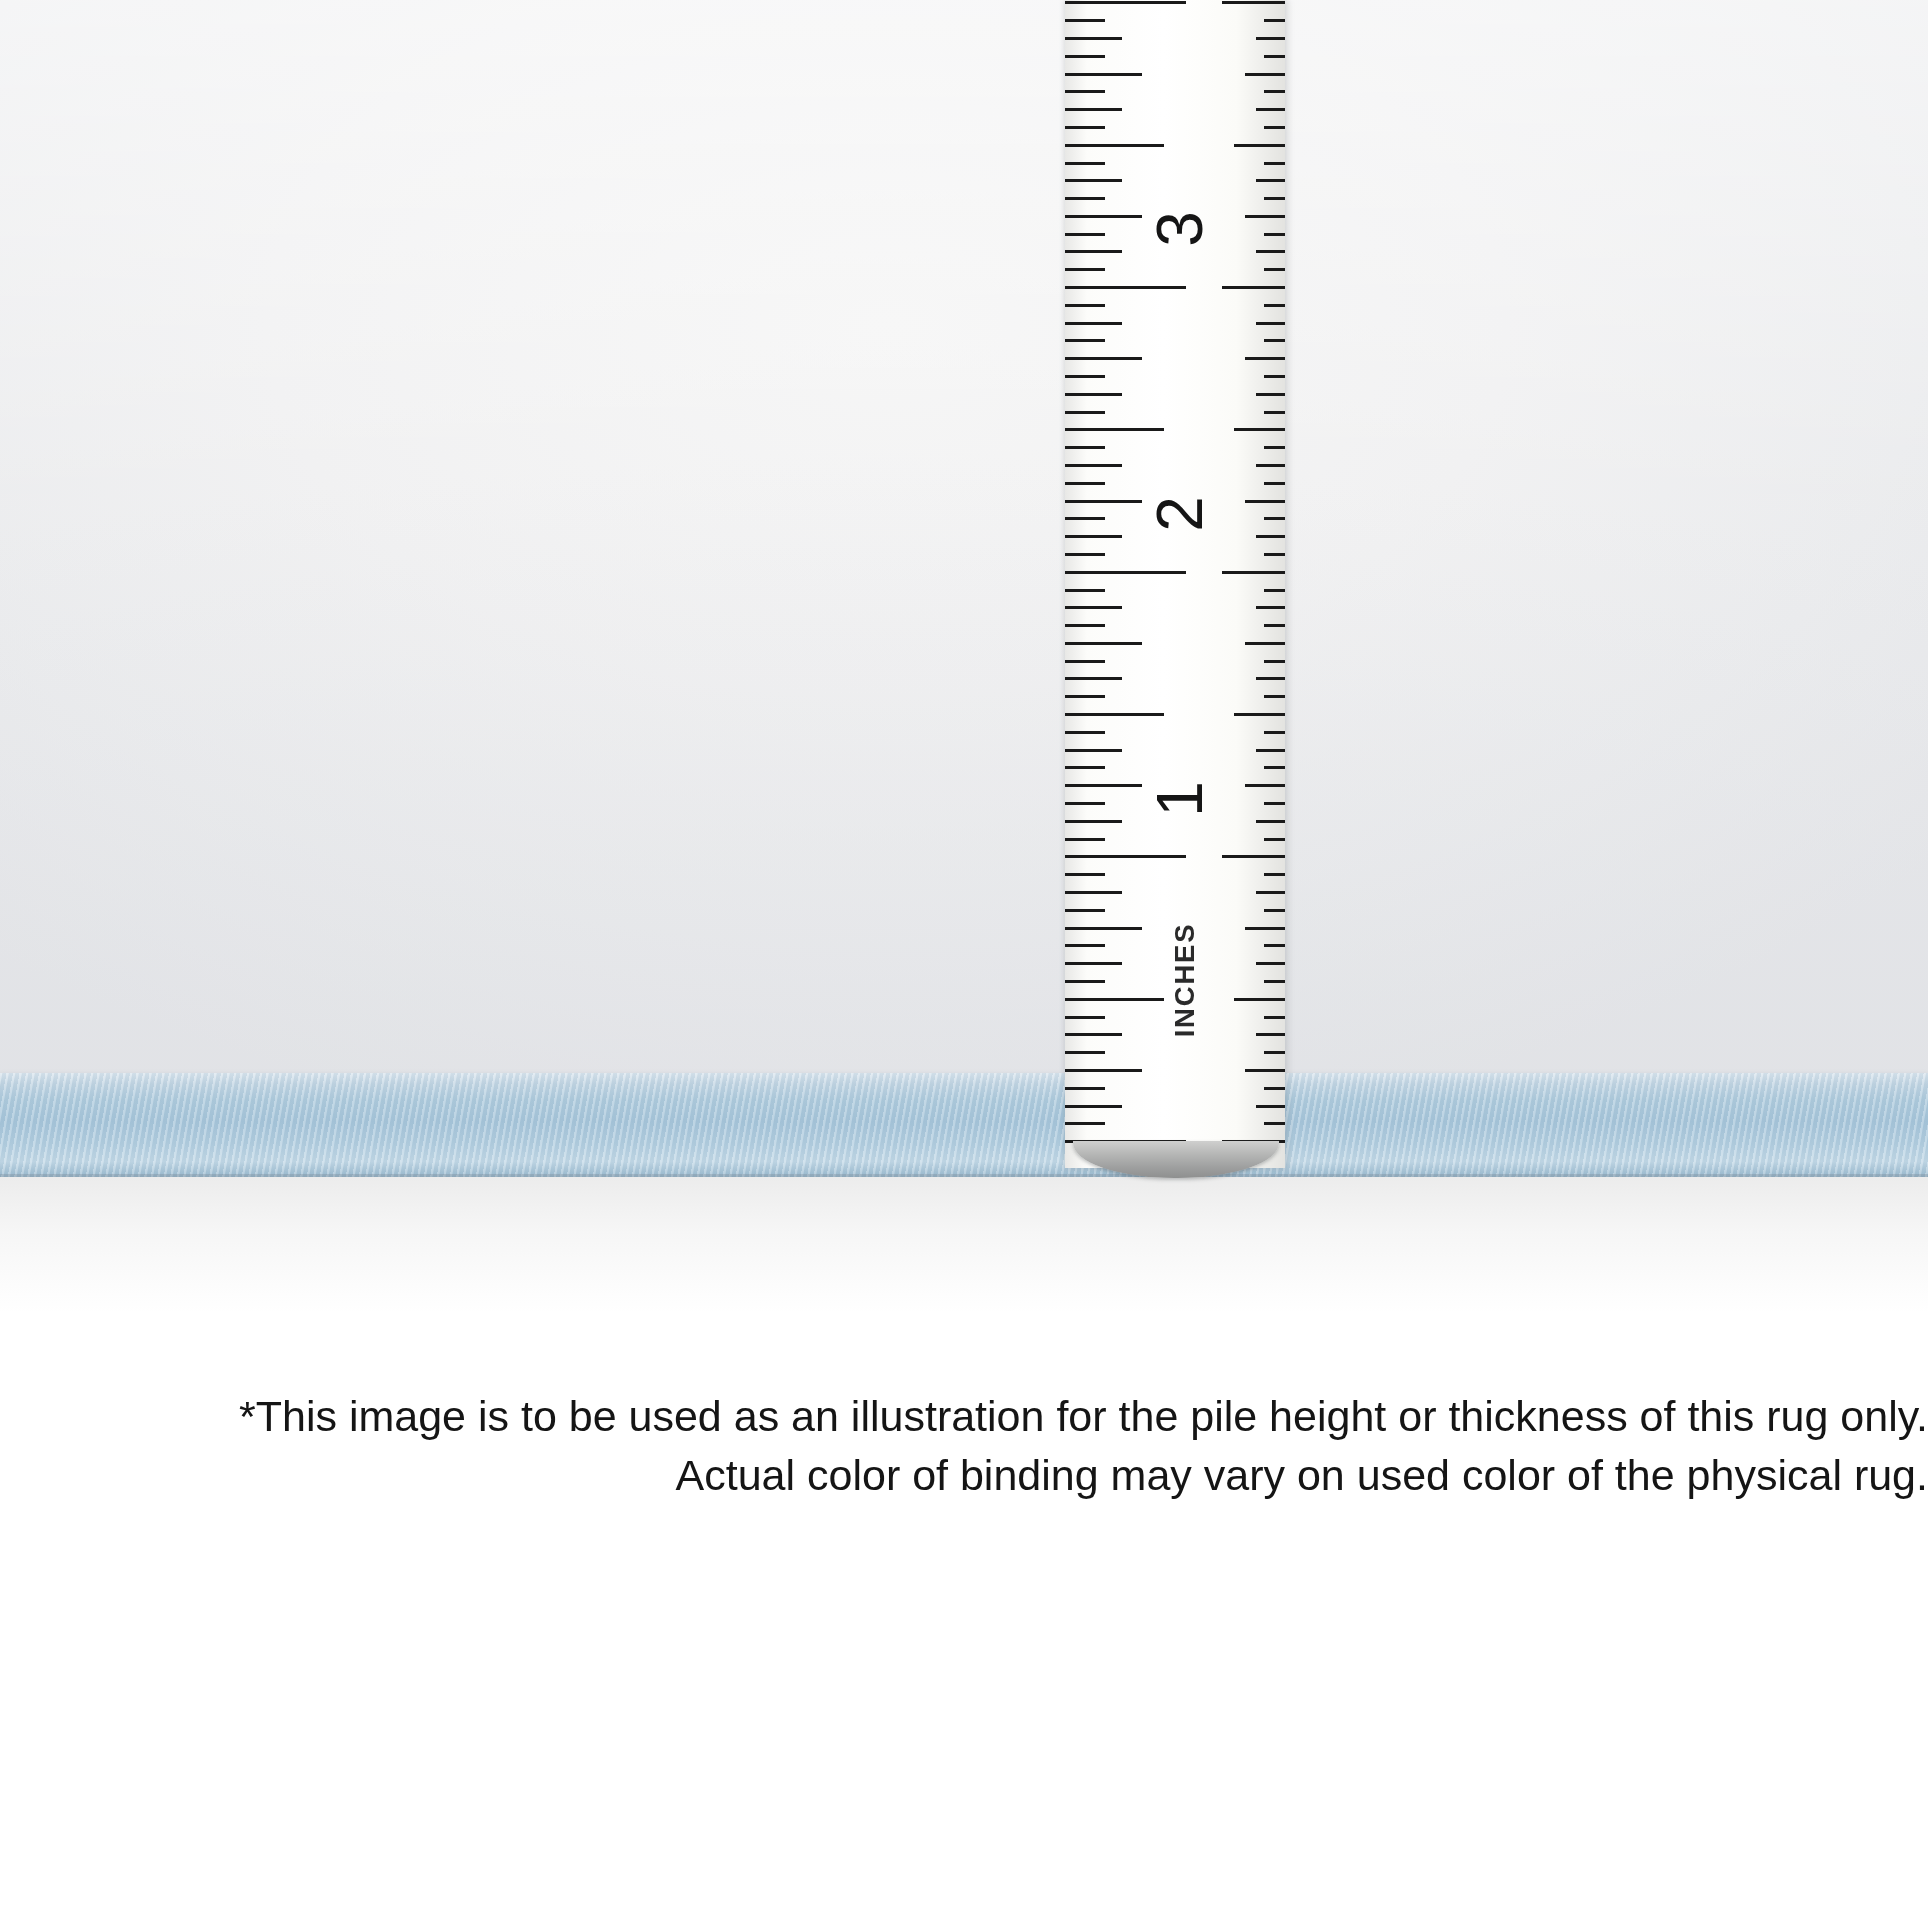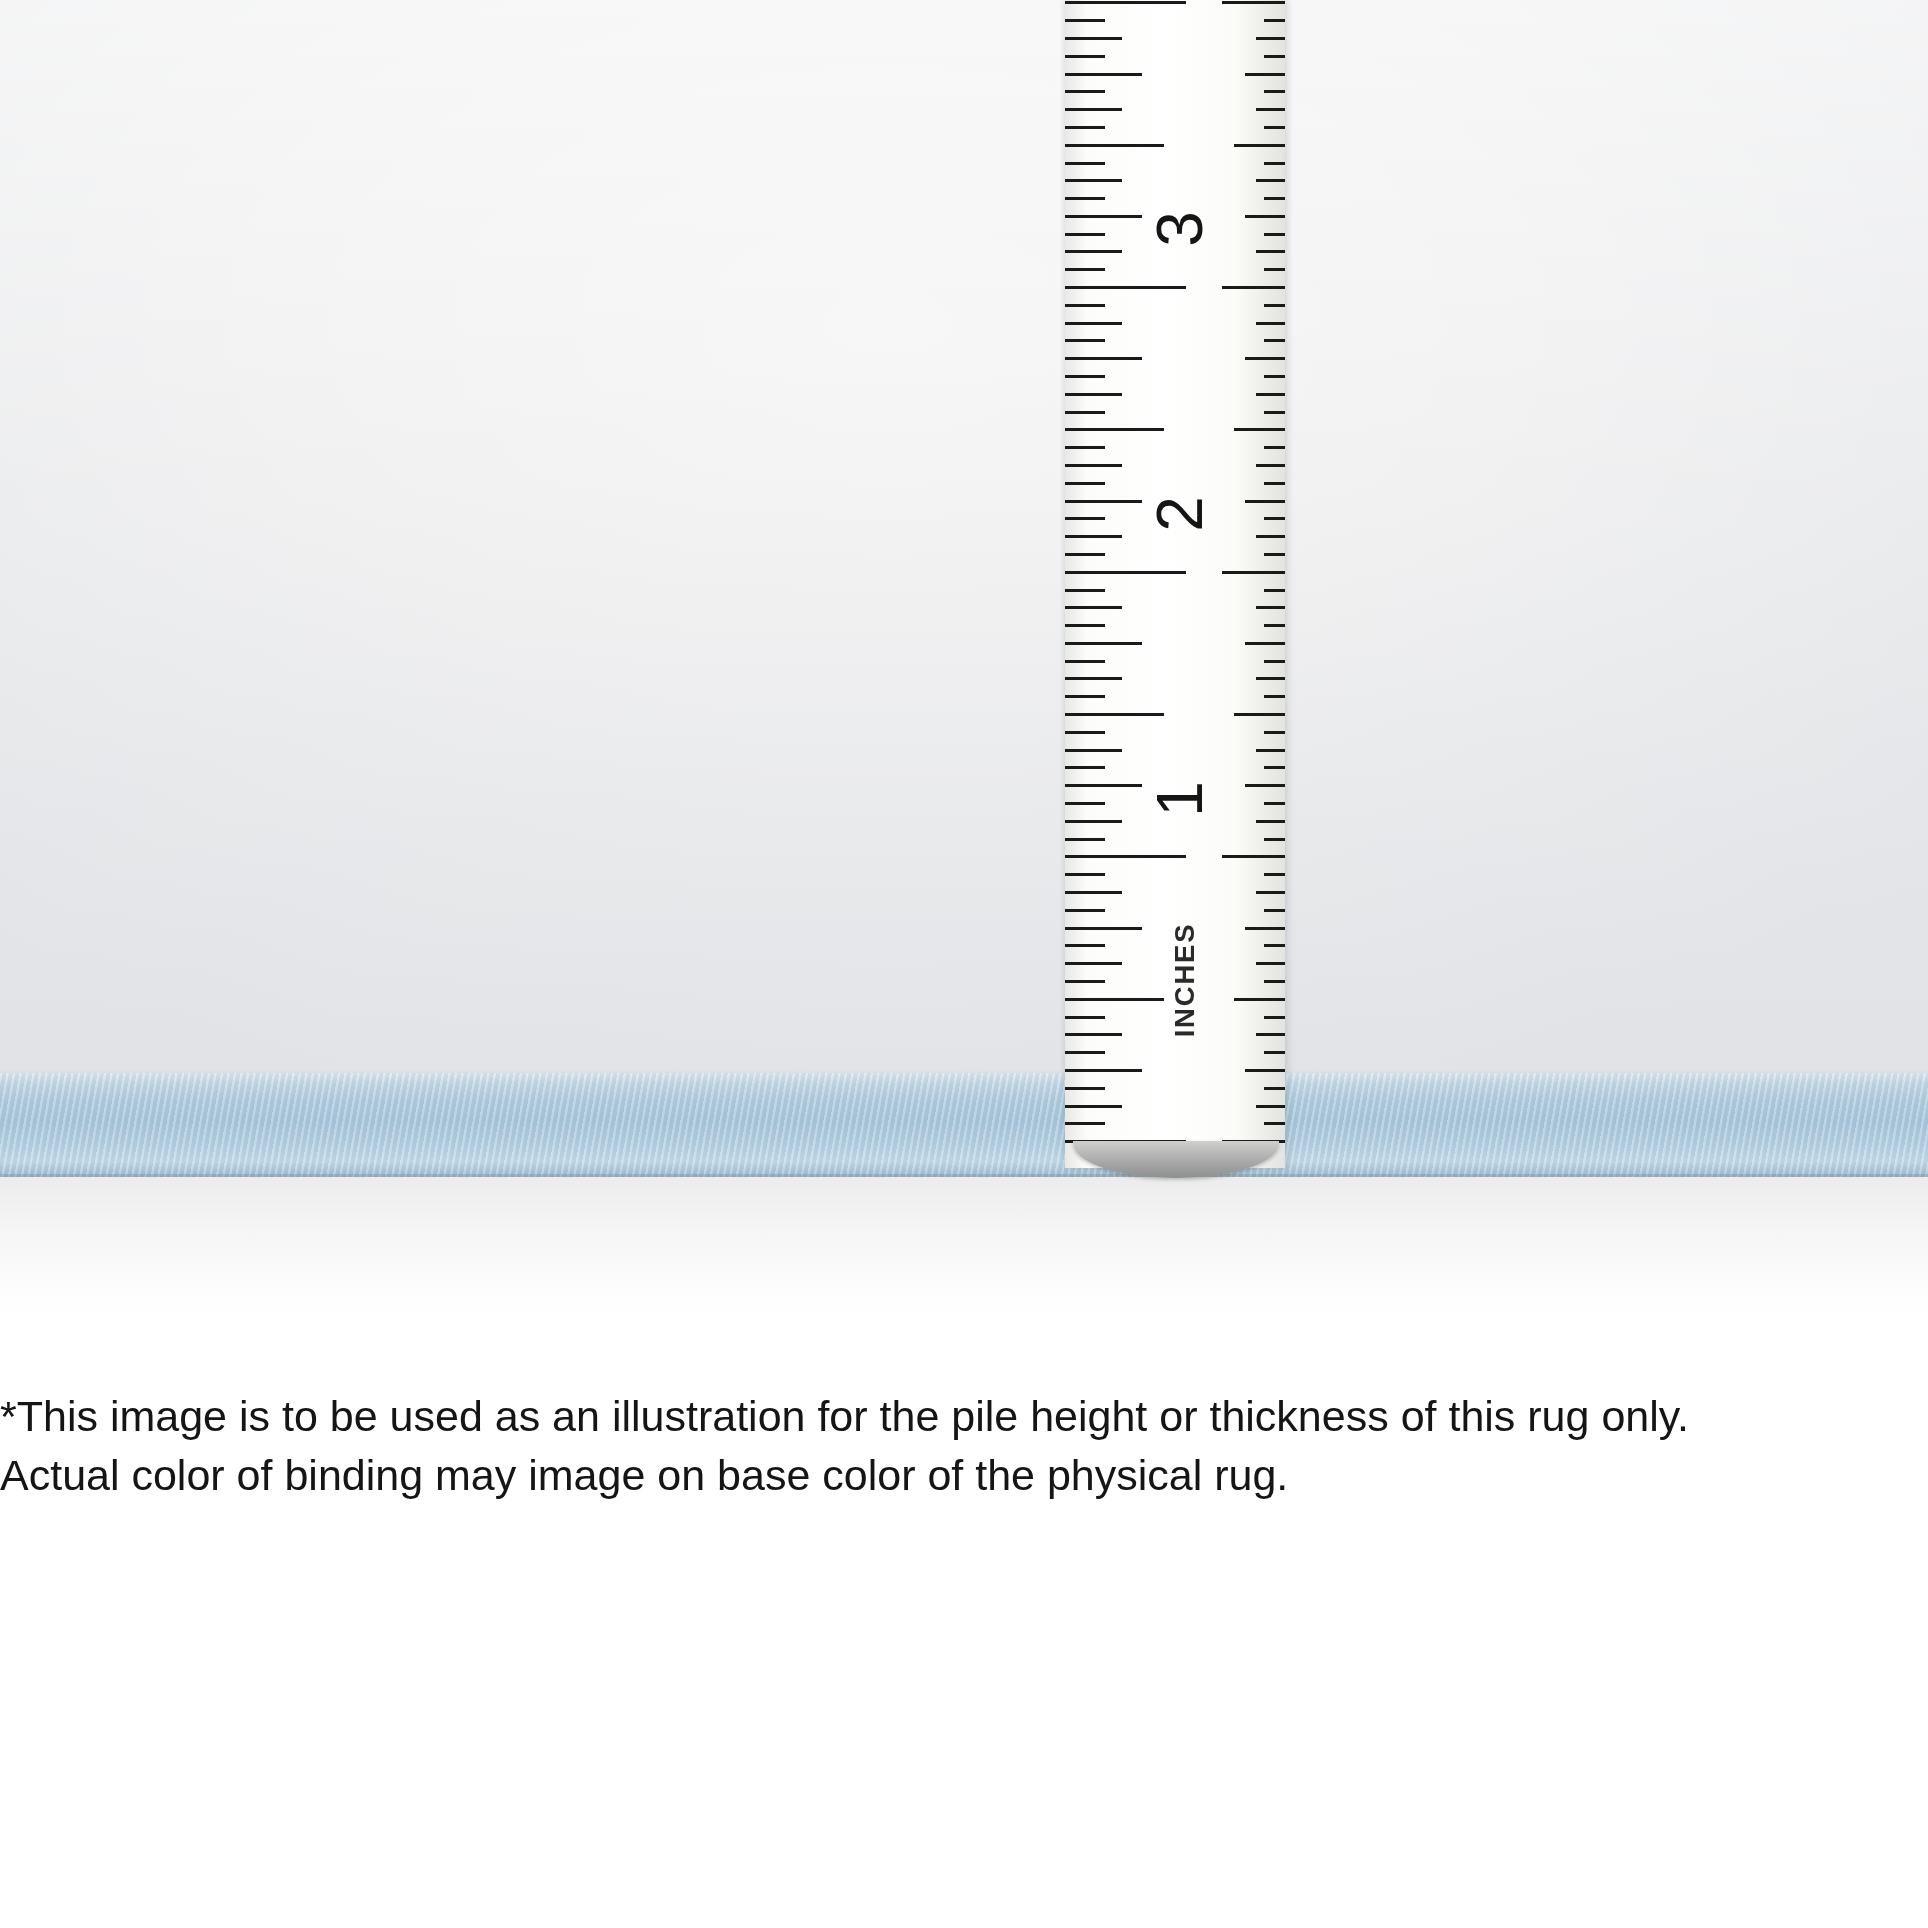--- a/index.html
+++ b/index.html
@@ -157,21 +157,21 @@
     border-radius: 0 0 101px 101px / 0 0 35px 35px;
     box-shadow: 0 1.8px 3.7px rgba(80,85,90,0.35);
   }
 
   
   .caption {
     position: absolute;
     left: 0;
     top: 1387px;
     width: 1928px;
-    text-align: left;
+    text-align: right;
     color: #151515;
     font-size: 43px;
     line-height: 1.38;
     font-family: "Liberation Sans", sans-serif;
   }
   .caption .line { display: block; }
 </style>
 </head>
 <body>
 
@@ -326,17 +326,17 @@
 
       <div class="ruler-label" style="left: 46px; top: 964px;">INCHES</div>
     </div>
 
     <div class="ruler-tip"></div>
 
   </div>
 
   <div class="caption">
     <span class="line">*This image is to be used as an illustration for the pile height or thickness of this rug only.</span>
-    <span class="line">Actual color of binding may image on base color of the physical rug.</span>
+    <span class="line">Actual color of binding may vary on used color of the physical rug.</span>
   </div>
 
 </div>
 
 
 </body></html>

